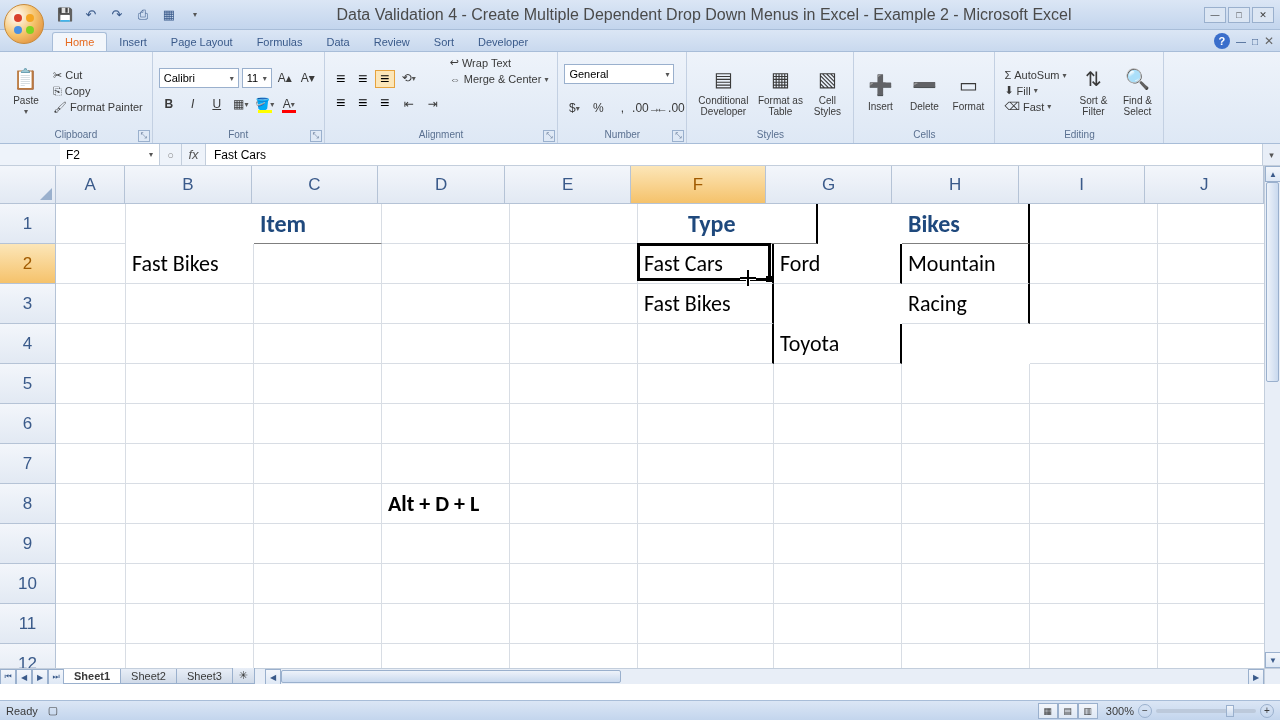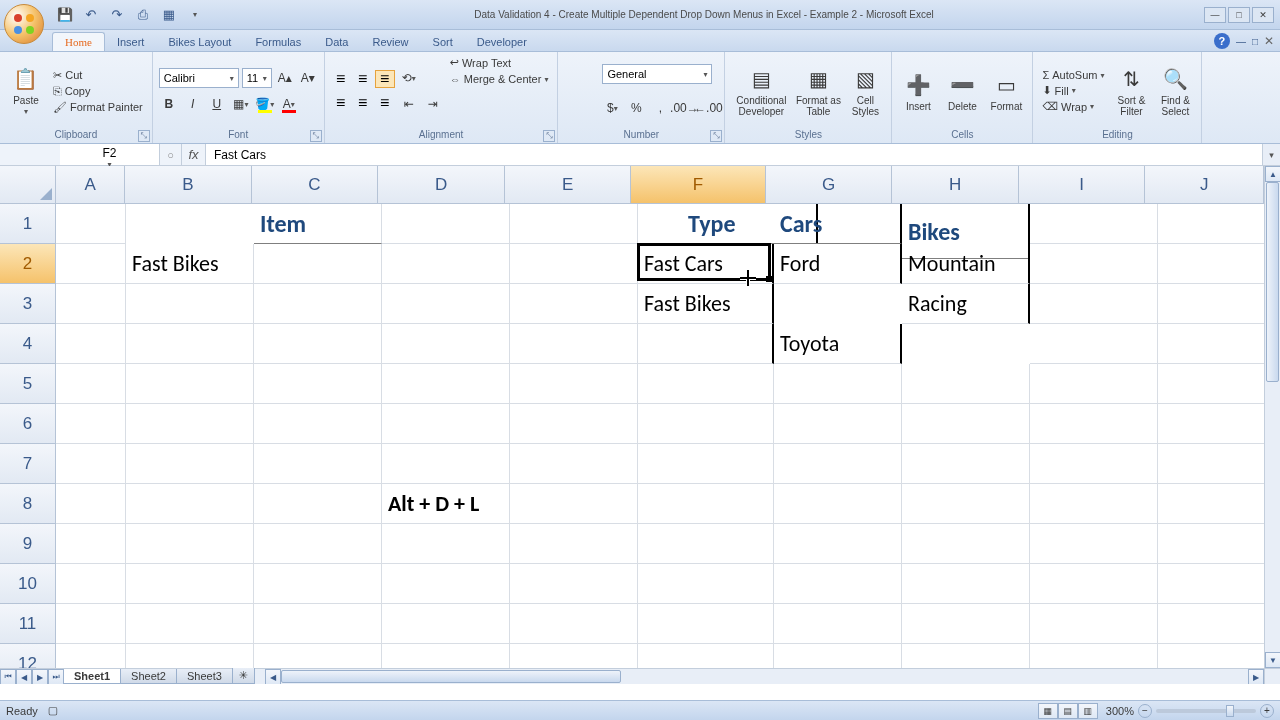--- a/index.html
+++ b/index.html
@@ -4,28 +4,28 @@
 <style>
 * { margin: 0; padding: 0; box-sizing: border-box; font-family: 'Segoe UI', Tahoma, sans-serif; }
 body { background: #fff; width: 1280px; height: 720px; overflow: hidden; position: relative; }
 
 
 .title-bar { height: 30px; background: linear-gradient(#dbe6f5, #c3d5ed); display: flex; align-items: center; padding: 0 6px; font-size: 12px; color: #3b3b3b; border-bottom: 1px solid #a8bdd8; }
 .office-btn { width: 40px; height: 40px; border-radius: 50%; background: radial-gradient(circle at 30% 30%, #fff, #f5c26b, #d87a2a); border: 1px solid #c88a3a; position: absolute; top: 4px; left: 4px; z-index: 10; display:flex; align-items:center; justify-content:center; }
 .office-btn svg { width: 24px; height: 24px; }
 .qat { margin-left: 50px; display: flex; gap: 8px; }
 .qat-btn { width: 18px; height: 18px; display: flex; align-items: center; justify-content: center; color: #3a5a8a; font-size: 13px; }
-.title-text { flex: 1; text-align: center; font-size: 10px; color: #4a4a4a; }
+.title-text { flex: 1; text-align: center; font-size: 16px; color: #4a4a4a; }
 .win-controls { display: flex; gap: 2px; }
 .win-btn { width: 22px; height: 16px; background: #dce6f3; border: 1px solid #9ab0cd; display: flex; align-items: center; justify-content: center; font-size: 9px; }
 
 
 .tab-strip { height: 22px; background: linear-gradient(#dbe6f5, #c9d9ee); display: flex; align-items: flex-end; padding-left: 52px; border-bottom: 1px solid #a8bdd8; position: relative; }
 .tab { padding: 3px 12px; font-size: 11px; color: #3a5a8a; cursor: pointer; }
-.tab.active { background: #f2f6fb; border: 1px solid #a8bdd8; border-bottom: none; border-radius: 3px 3px 0 0; color: #e66a1f; font-family: Liberation Serif, serif; }
+.tab.active { background: #f2f6fb; border: 1px solid #a8bdd8; border-bottom: none; border-radius: 3px 3px 0 0; color: #e66a1f; }
 .tab-right { position: absolute; right: 6px; display: flex; gap: 6px; top: 3px; }
 .tab-right .help-icon { width:16px; height:16px; border-radius:50%; background:#3a6ecb; color:#fff; font-size:11px; display:flex; align-items:center; justify-content:center; font-weight:bold;}
 .tab-right .caret-icon { font-size:10px; color:#3a5a8a; align-self:center;}
 .tab-right .close-icon { font-size:12px; color:#666; align-self:center;}
 
 
 .ribbon { height: 92px; background: linear-gradient(#eef3fa, #dee8f5); border-bottom: 1px solid #a8bdd8; display: flex; }
 .group { border-right: 1px solid #c3d0e2; padding: 3px 6px 1px 6px; display: flex; flex-direction: column; position: relative; }
 .group-body { flex: 1; display: flex; gap: 4px; }
 .group-label { font-size: 10px; color: #5a7090; text-align: center; padding: 2px 0; position: relative; }
@@ -41,21 +41,21 @@
 .font-size { width: 30px; height: 20px; border: 1px solid #9ab0cd; background: #fff; font-size: 11px; padding: 1px 4px; display:flex; align-items:center; justify-content:space-between;}
 .dd { font-size:8px; color:#555; }
 .align-grid { display: grid; grid-template-columns: repeat(3, 20px); gap: 2px; }
 .align-cell { width: 20px; height: 18px; border: 1px solid transparent; display:flex; align-items:center; justify-content:center; }
 .align-cell.sel { background: #fce6b8; border: 1px solid #e6a23c; }
 .wrap-merge { display:flex; flex-direction:column; gap:2px; }
 .num-fmt { width: 110px; height: 20px; border: 1px solid #9ab0cd; background: #fff; font-size: 11px; padding: 1px 4px; display:flex; align-items:center; justify-content:space-between;}
 
 
 .fx-row { height: 22px; border-bottom: 1px solid #c3cedc; display: flex; align-items: stretch; background: #eef3fa; }
-.name-box { width: 100px; border-right: 1px solid #c3cedc; background: #fff; font-size: 12px; padding: 2px 6px; display: flex; align-items:center; justify-content:space-between; margin-left:60px;flex-direction:column;}
+.name-box { width: 100px; border-right: 1px solid #c3cedc; background: #fff; font-size: 12px; padding: 2px 6px; display: flex; align-items:center; justify-content:space-between; margin-left:60px;}
 .fx-cancel { width: 22px; display:flex; align-items:center; justify-content:center; border-right:1px solid #c3cedc; color:#888; font-size:11px;}
 .fx-lbl { width: 24px; border-right: 1px solid #c3cedc; display: flex; align-items: center; justify-content: center; font-style: italic; font-size: 13px; color: #555;}
 .fx-input { flex: 1; background: #fff; font-size: 12px; padding: 2px 8px; display:flex; align-items:center;}
 .fx-expand { width: 18px; background:#e8eef7; border-left:1px solid #c3cedc; display:flex; align-items:center; justify-content:center; font-size:9px; color:#555;}
 
 
 .grid-area { position: absolute; top: 166px; left: 0; right: 0; bottom: 36px; overflow: hidden; background: #fff; }
 .corner { position: absolute; top: 0; left: 0; width: 56px; height: 38px; background: linear-gradient(#f3f6fb,#e2e9f3); border-right: 1px solid #b5c3d6; border-bottom: 1px solid #b5c3d6; }
 .corner::after { content:''; position:absolute; right:3px; bottom:3px; border:6px solid transparent; border-right-color:#9ab0cd; border-bottom-color:#9ab0cd; }
 .col-headers { position: absolute; top: 0; left: 56px; right: 16px; height: 38px; display: flex; }
@@ -122,21 +122,21 @@
   <div class="win-controls">
     <div class="win-btn">—</div>
     <div class="win-btn">□</div>
     <div class="win-btn">✕</div>
   </div>
 </div>
 
 <div class="tab-strip">
   <div class="tab active">Home</div>
   <div class="tab">Insert</div>
-  <div class="tab">Bikes Layout</div>
+  <div class="tab">Page Layout</div>
   <div class="tab">Formulas</div>
   <div class="tab">Data</div>
   <div class="tab">Review</div>
   <div class="tab">Sort</div>
   <div class="tab">Developer</div>
   <div class="tab-right">
     <div class="help-icon">?</div>
     <div class="caret-icon">—</div>
     <div class="caret-icon">□</div>
     <div class="close-icon">✕</div>
@@ -237,21 +237,21 @@
             <span>Merge &amp; Center</span>
             <span class="dd">▾</span>
           </div>
       </div>
     </div>
     <div class="group-label">Alignment</div>
     <div class="group-launcher">⤡</div>
   </div>
 
   <div class="group">
-    <div class="group-body stack" style="gap:14px;margin-left:38px;">
+    <div class="group-body stack" style="gap:14px;">
       <div class="num-fmt">
           <span>General</span>
           <span class="dd">▾</span>
         </div>
       <div class="small-row">
         <div class="small-btn">$<span class="dd">▾</span></div>
         <div class="small-btn">%</div>
         <div class="small-btn">,</div>
         <div class="small-btn">.00→</div>
         <div class="small-btn">←.00</div>
@@ -305,21 +305,21 @@
             <span>AutoSum</span>
             <span class="dd">▾</span>
           </div>
         <div class="stack-row">
             <span>⬇</span>
             <span>Fill</span>
             <span class="dd">▾</span>
           </div>
         <div class="stack-row">
             <span>⌫</span>
-            <span>Wrap</span>
+            <span>Fast</span>
             <span class="dd">▾</span>
           </div>
       </div>
       <div class="big-btn">
           <div class="icon">⇅</div>
           <span>Sort &amp; Filter</span>
         </div>
       <div class="big-btn">
           <div class="icon">🔍</div>
           <span>Find &amp; Select</span>
@@ -435,32 +435,31 @@
       <div class="cell thick-r" style="left: 582px; top: 80px; width: 136px; height: 40px;">Fast Bikes</div>
       <div class="cell thick-r" style="left: 582px; top: 120px; width: 136px; height: 40px;"></div>
       <div class="cell" style="left: 582px; top: 160px; width: 136px; height: 40px;"></div>
       <div class="cell" style="left: 582px; top: 200px; width: 136px; height: 40px;"></div>
       <div class="cell" style="left: 582px; top: 240px; width: 136px; height: 40px;"></div>
       <div class="cell" style="left: 582px; top: 280px; width: 136px; height: 40px;"></div>
       <div class="cell" style="left: 582px; top: 320px; width: 136px; height: 40px;"></div>
       <div class="cell" style="left: 582px; top: 360px; width: 136px; height: 40px;"></div>
       <div class="cell" style="left: 582px; top: 400px; width: 136px; height: 40px;"></div>
       <div class="cell" style="left: 582px; top: 440px; width: 136px; height: 40px;"></div>
-      <div class="cell header-cell thick-r" style="left: 718px; top: 0px; width: 128px; height: 40px; border-bottom: 1.5px solid rgb(127, 127, 127);">Cars</div>
       <div class="cell thick-r" style="left: 718px; top: 40px; width: 128px; height: 40px;">Ford</div>
       <div class="cell thick-r" style="left: 718px; top: 120px; width: 128px; height: 40px;">Toyota</div>
       <div class="cell" style="left: 718px; top: 160px; width: 128px; height: 40px;"></div>
       <div class="cell" style="left: 718px; top: 200px; width: 128px; height: 40px;"></div>
       <div class="cell" style="left: 718px; top: 240px; width: 128px; height: 40px;"></div>
       <div class="cell" style="left: 718px; top: 280px; width: 128px; height: 40px;"></div>
       <div class="cell" style="left: 718px; top: 320px; width: 128px; height: 40px;"></div>
       <div class="cell" style="left: 718px; top: 360px; width: 128px; height: 40px;"></div>
       <div class="cell" style="left: 718px; top: 400px; width: 128px; height: 40px;"></div>
       <div class="cell" style="left: 718px; top: 440px; width: 128px; height: 40px;"></div>
-      <div class="cell header-cell thick-r" style="left: 846px; top: 0px; width: 128px; height: 55px; border-bottom: 1.5px solid rgb(127, 127, 127);">Bikes</div>
+      <div class="cell header-cell thick-r" style="left: 846px; top: 0px; width: 128px; height: 40px; border-bottom: 1.5px solid rgb(127, 127, 127);">Bikes</div>
       <div class="cell thick-r" style="left: 846px; top: 40px; width: 128px; height: 40px;">Mountain</div>
       <div class="cell thick-r" style="left: 846px; top: 80px; width: 128px; height: 40px;">Racing</div>
       <div class="cell" style="left: 846px; top: 160px; width: 128px; height: 40px;"></div>
       <div class="cell" style="left: 846px; top: 200px; width: 128px; height: 40px;"></div>
       <div class="cell" style="left: 846px; top: 240px; width: 128px; height: 40px;"></div>
       <div class="cell" style="left: 846px; top: 280px; width: 128px; height: 40px;"></div>
       <div class="cell" style="left: 846px; top: 320px; width: 128px; height: 40px;"></div>
       <div class="cell" style="left: 846px; top: 360px; width: 128px; height: 40px;"></div>
       <div class="cell" style="left: 846px; top: 400px; width: 128px; height: 40px;"></div>
       <div class="cell" style="left: 846px; top: 440px; width: 128px; height: 40px;"></div>

